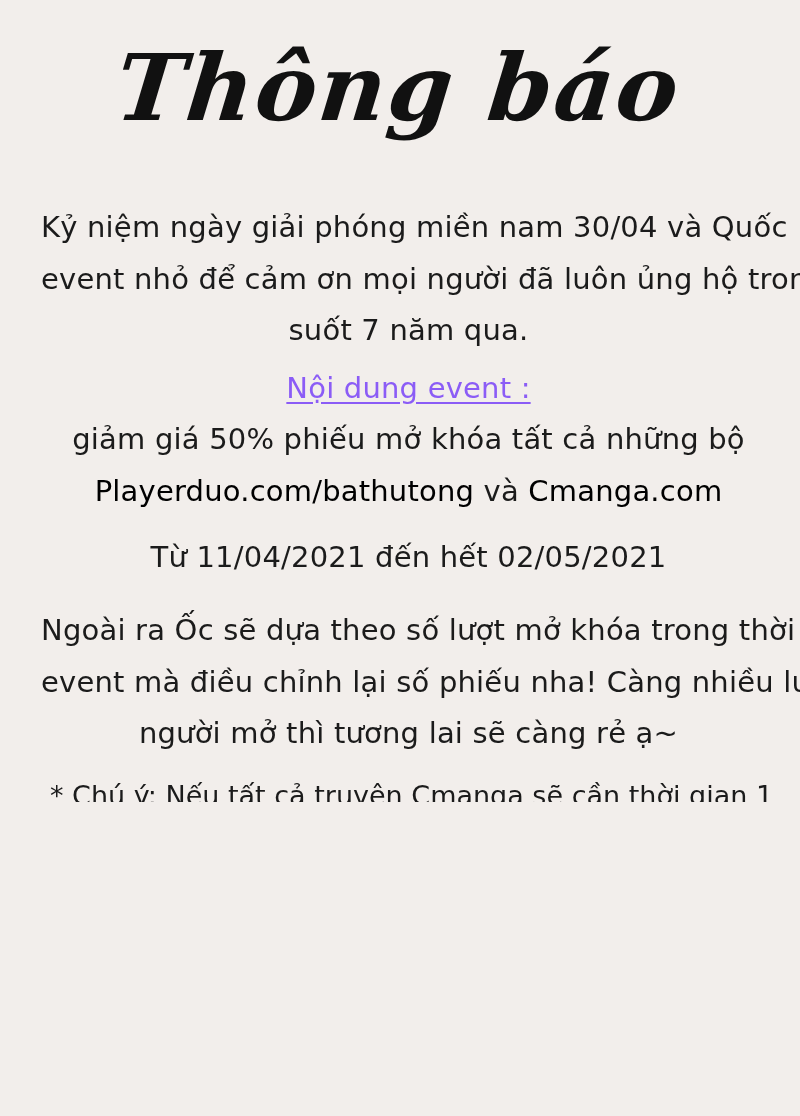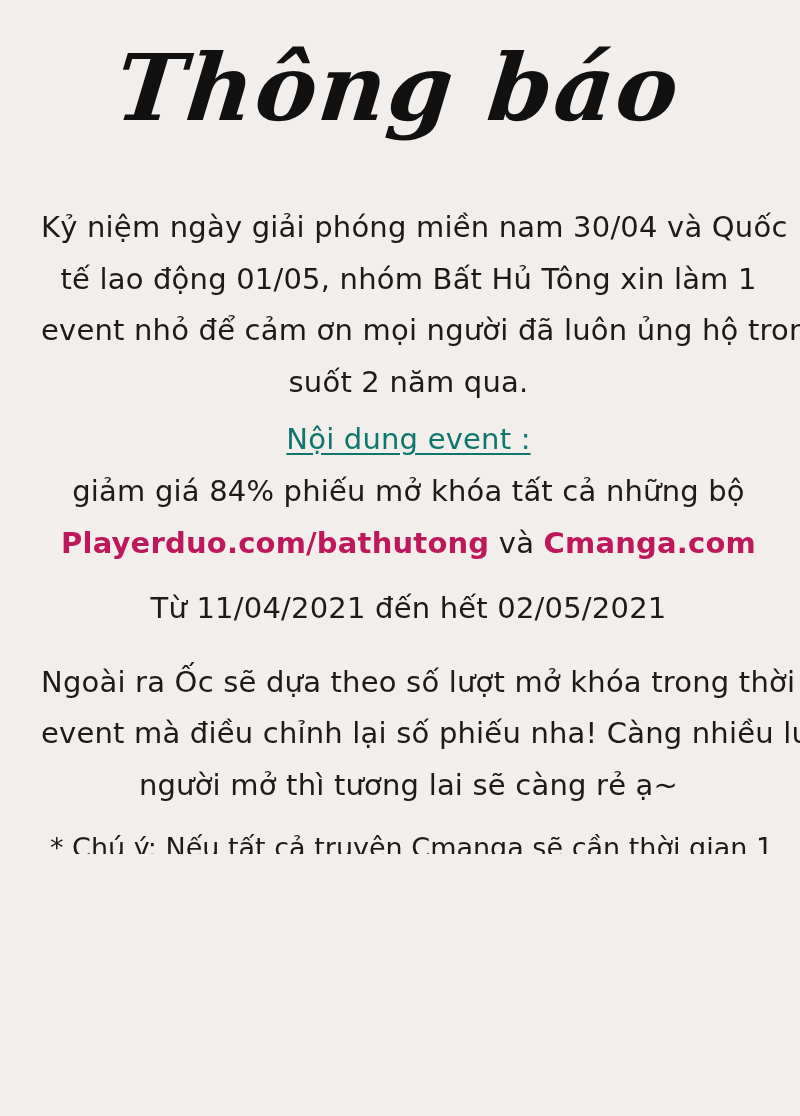--- a/index.html
+++ b/index.html
@@ -43,27 +43,26 @@
   .line {
     font-family: "DejaVu Sans", sans-serif;
     font-size: 29px;
     line-height: 1.78;
     color: #1b1b1b;
     letter-spacing: 0.2px;
     white-space: nowrap;
     margin-left: 17px;
   }
   .heading-underline {
-    color: #0f766e;
+    color: #8b5cf6;
     text-decoration: underline;
     text-underline-offset: 4px;
   }
   .red {
-    color: #be185d;
-    font-weight: bold;
+    color: #000000;
   }
   .gap-sm { height: 6px; }
   .gap-md { height: 14px; }
   .gap-lg { height: 22px; }
   .footnote {
     margin-top: 16px;
     font-size: 27px;
     line-height: 1.5;
     text-align: left;
     padding-left: 26px;
@@ -75,31 +74,30 @@
 </head>
 <body>
 
 <div class="page">
 
   <h1 class="title">Thông báo</h1>
 
   <div class="body-block">
 
     <div class="line">Kỷ niệm ngày giải phóng miền nam 30/04 và Quốc</div>
-    <div class="line">tế lao động 01/05, nhóm Bất Hủ Tông xin làm 1</div>
     <div class="line">event nhỏ để cảm ơn mọi người đã luôn ủng hộ trong</div>
-    <div class="line">suốt 2 năm qua.</div>
+    <div class="line">suốt 7 năm qua.</div>
 
     <div class="gap-sm"></div>
 
     <div class="line">
       <span class="heading-underline">Nội dung event :</span>
     </div>
 
-    <div class="line">giảm giá 84% phiếu mở khóa tất cả những bộ</div>
+    <div class="line">giảm giá 50% phiếu mở khóa tất cả những bộ</div>
 
     <div class="line">
       <span class="red">Playerduo.com/bathutong</span>
       <span>và</span>
       <span class="red">Cmanga.com</span>
     </div>
 
     <div class="gap-md"></div>
 
     <div class="line">Từ 11/04/2021 đến hết 02/05/2021</div>

